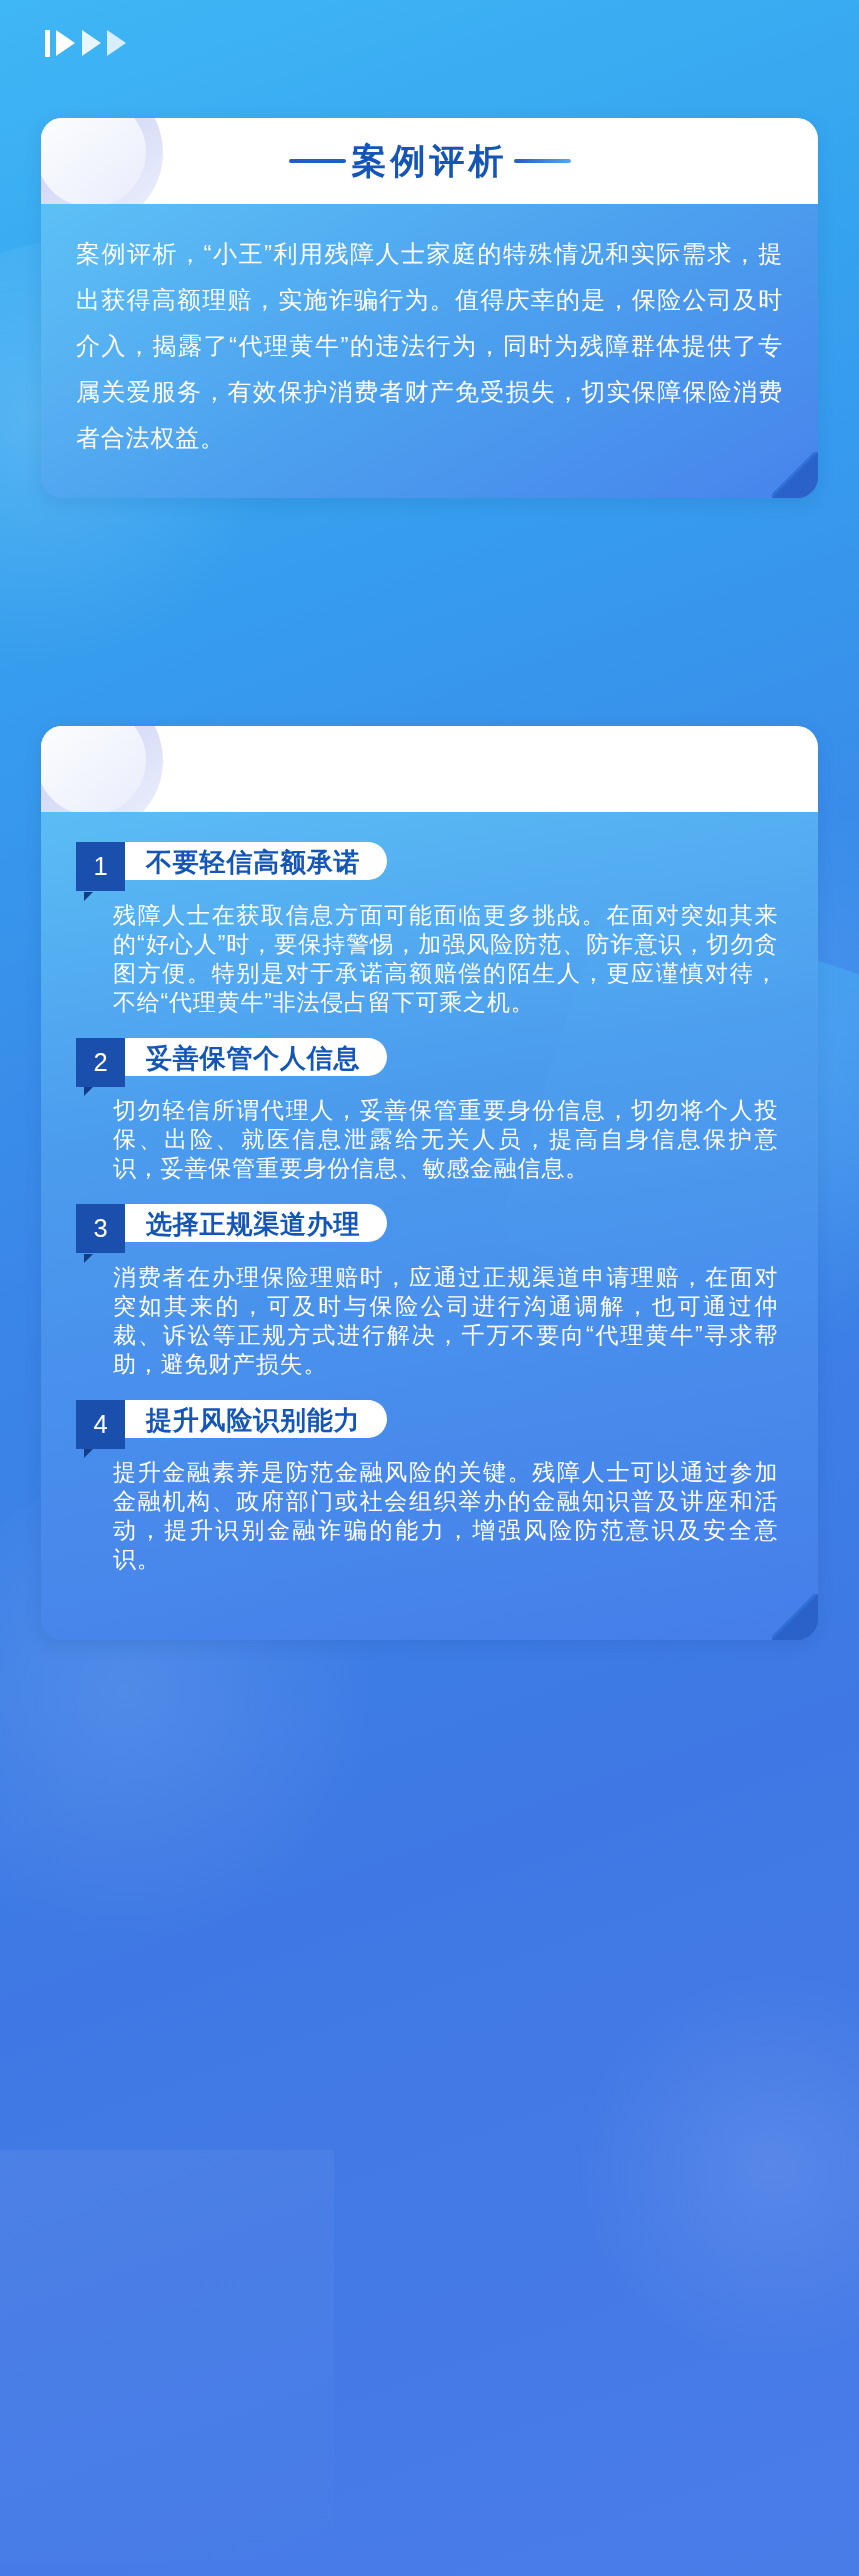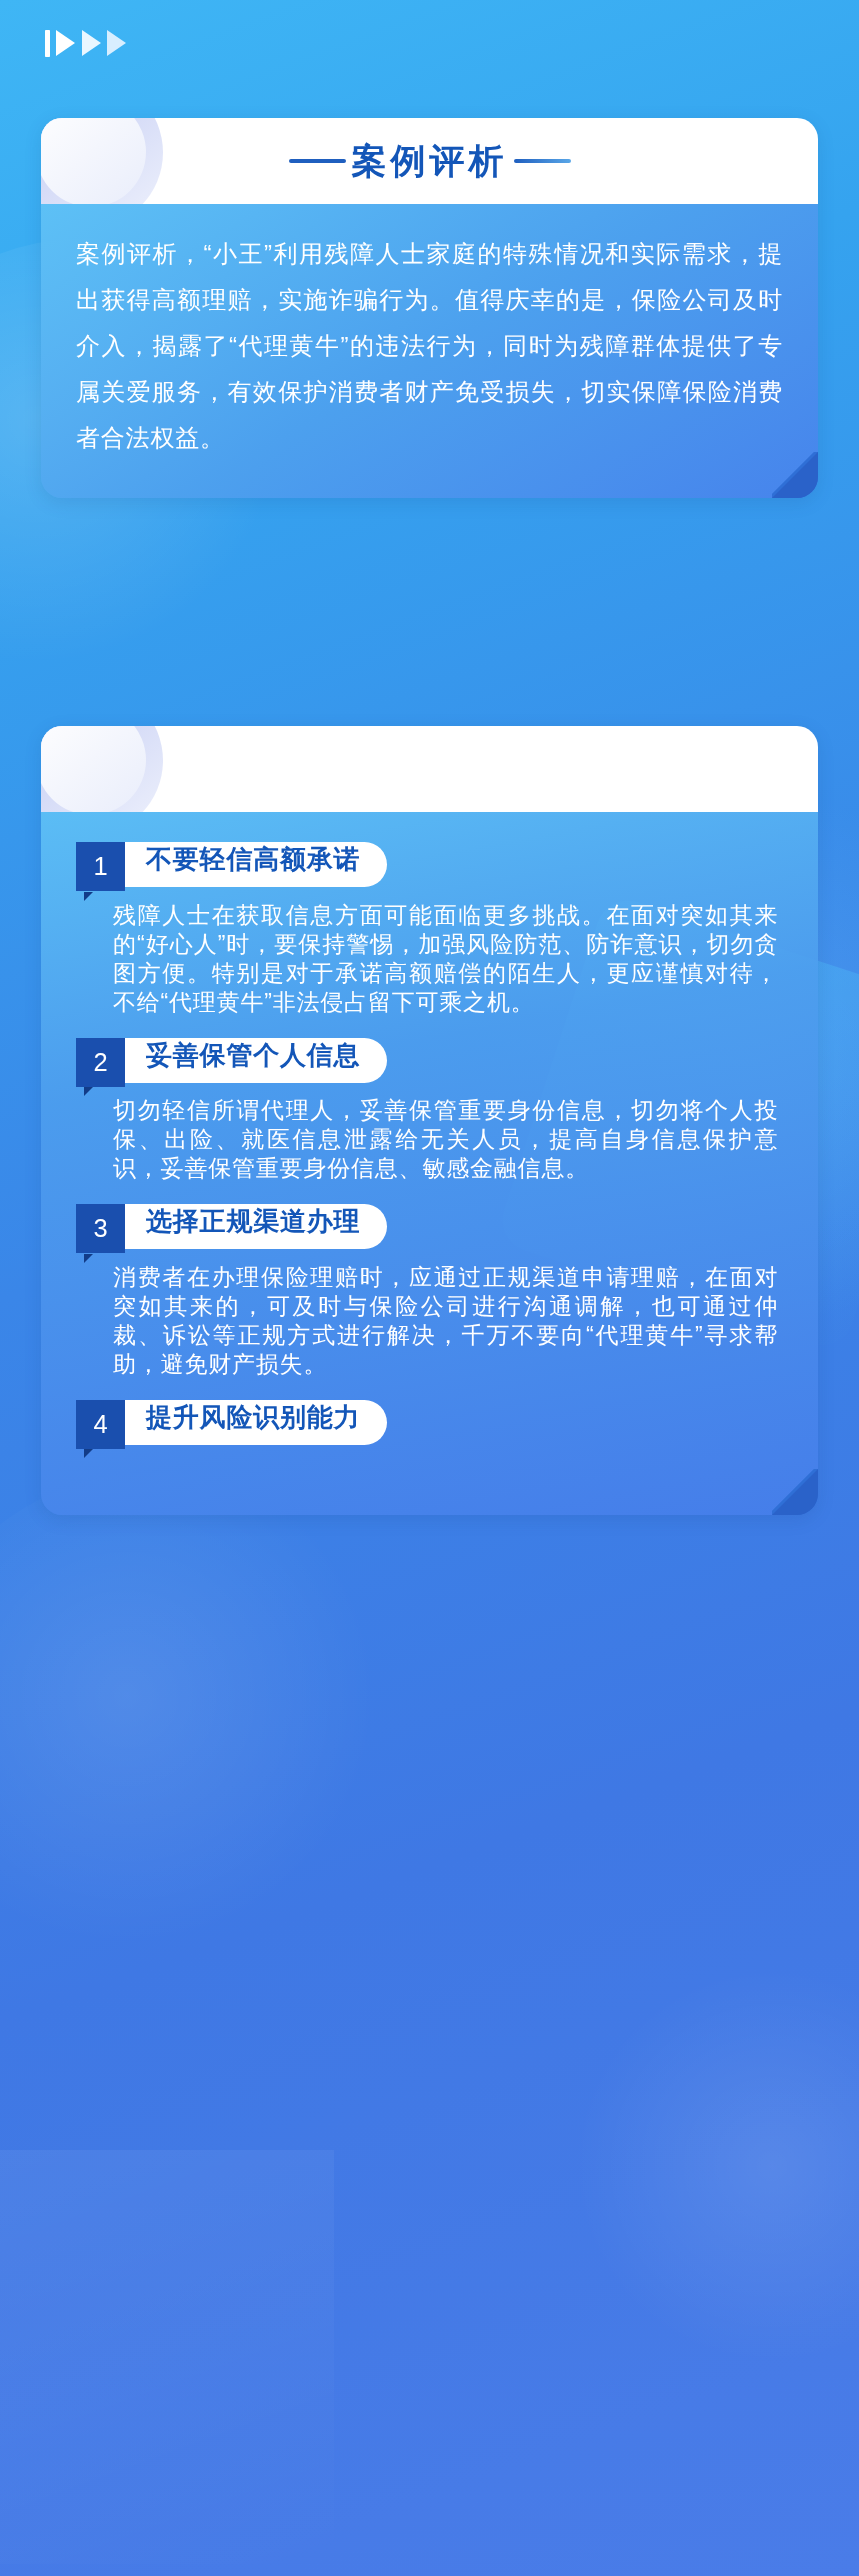--- a/index.html
+++ b/index.html
@@ -177,23 +177,23 @@
     content: "";
     position: absolute;
     left: 8px; bottom: -9.6px;
     border-style: solid;
     border-width: 9.6px 9.6px 0 0;
     border-color: #123c88 transparent transparent transparent;
   }
   .tip-title-box {
     background: #ffffff;
     border-radius: 0 25.5px 25.5px 0;
-    display: flex; align-items: flex-start;
+    display: flex; align-items: flex-end;
     padding: 0 27px 0 21px;
-    height: 45px;
+    height: 38px;
     font-family: Liberation Serif, serif;
   }
   .tip-title {
     color: #1356b8;
     font-size: 26px;
     font-weight: bold;
     letter-spacing: 0.8px;
     white-space: nowrap;
   }
   .tip-text {
@@ -275,18 +275,19 @@
       <div class="tip-text">消费者在办理保险理赔时，应通过正规渠道申请理赔，在面对突如其来的，可及时与保险公司进行沟通调解，也可通过仲裁、诉讼等正规方式进行解决，千万不要向“代理黄牛”寻求帮助，避免财产损失。</div>
     </div>
 
     <div class="tip">
       <div class="tip-head">
         <div class="tip-num">4</div>
         <div class="tip-title-box">
           <span class="tip-title">提升风险识别能力</span>
         </div>
       </div>
+      <div class="tip-text">提升金融素养是防范金融风险的关键。残障人士可以通过参加金融机构、政府部门或社会组织举办的金融知识普及讲座和活动，提升识别金融诈骗的能力，增强风险防范意识及安全意识。</div>
     </div>
 
     <div class="fold"></div>
   </div>
 </div>
 
 
 </body></html>

